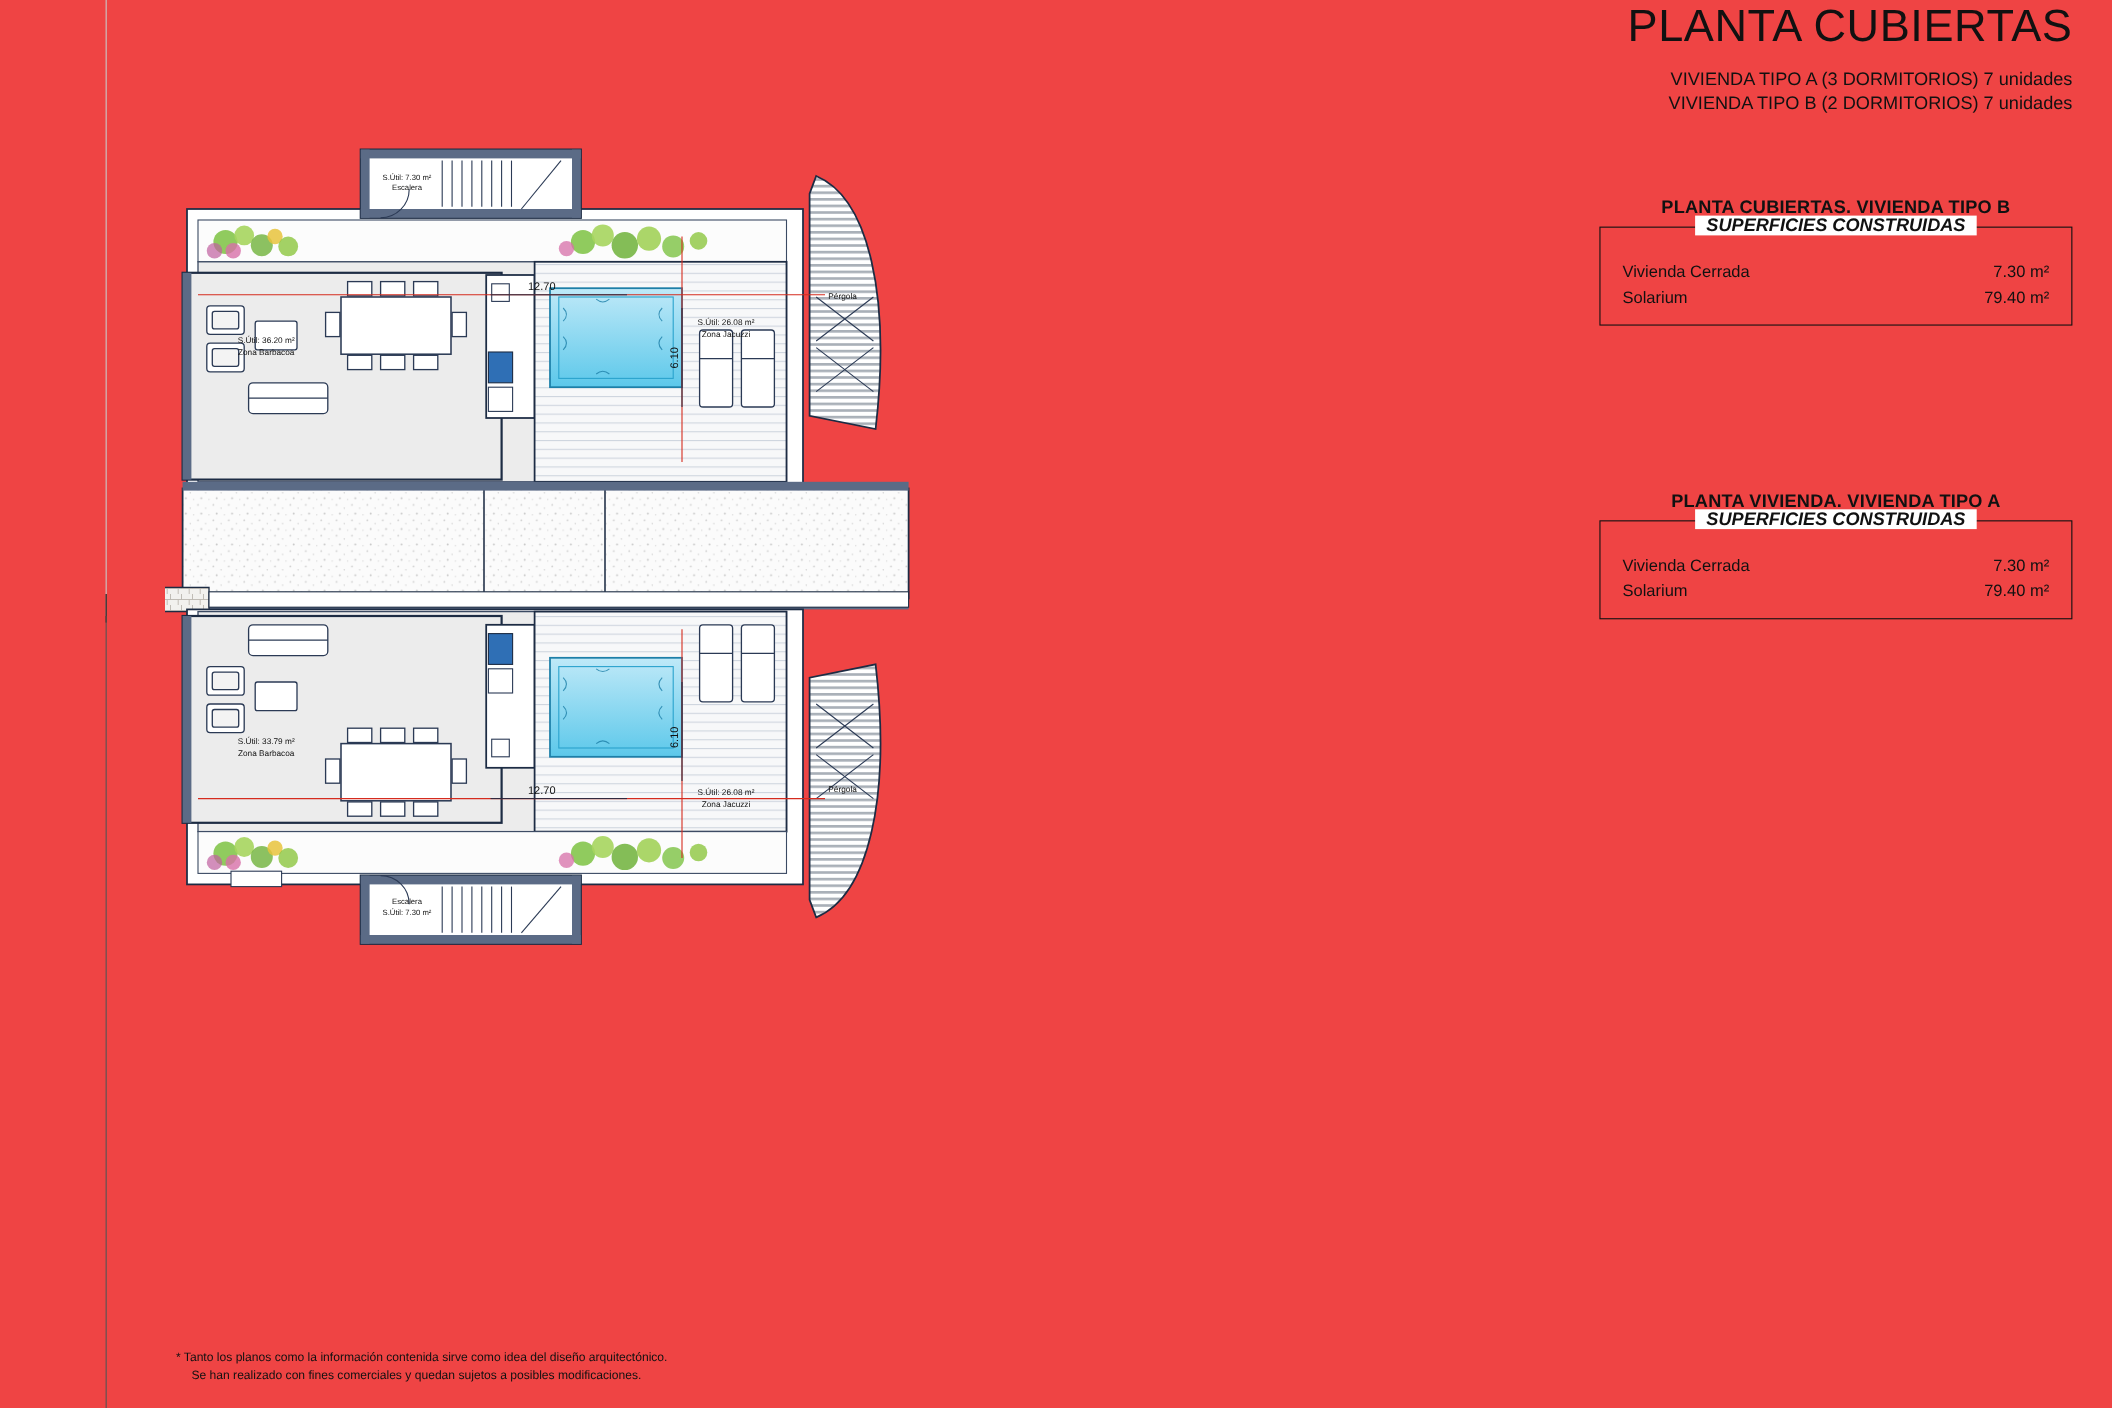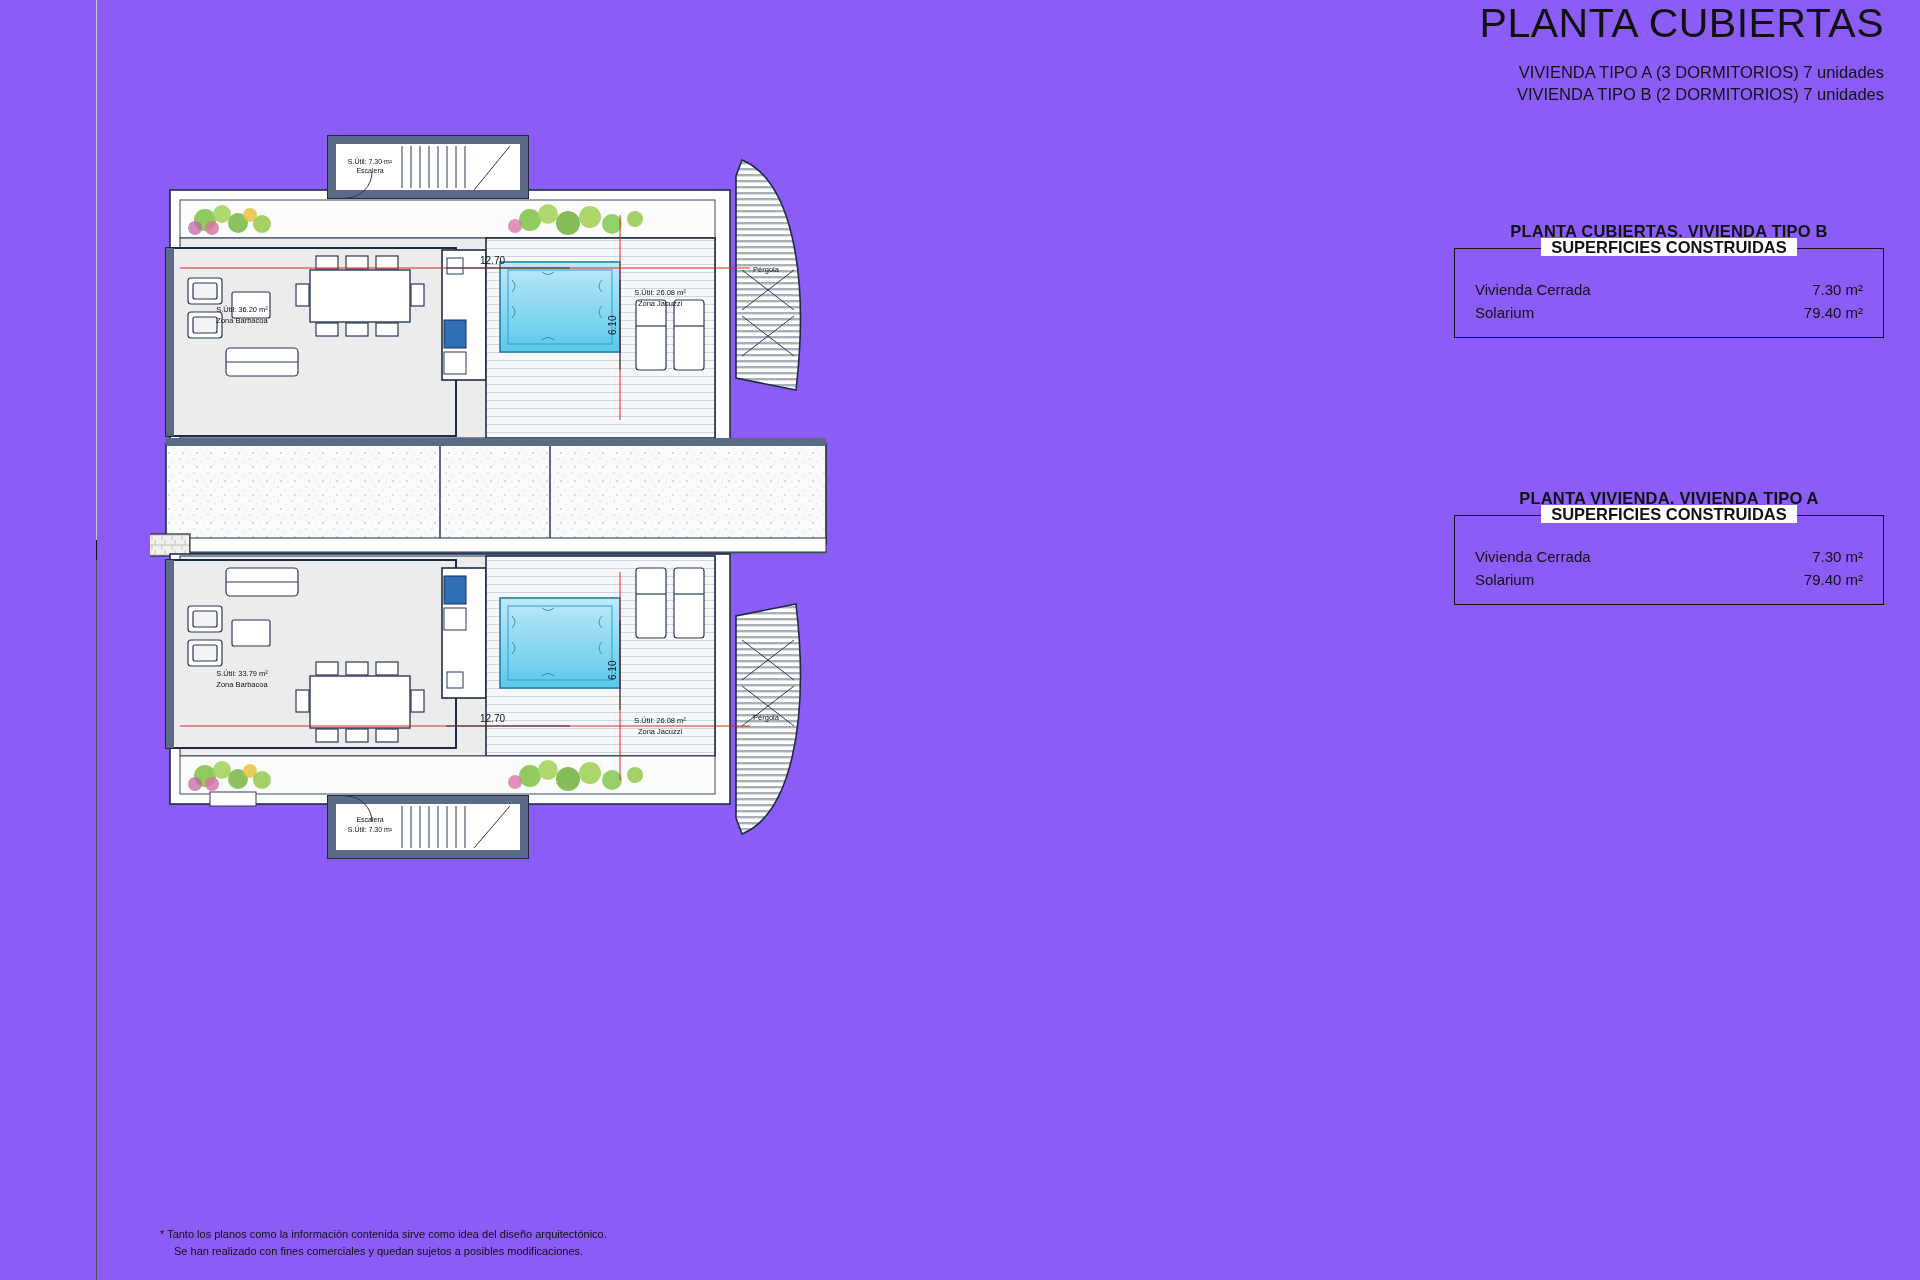--- a/index.html
+++ b/index.html
@@ -3,46 +3,46 @@
 <meta charset="utf-8">
 <style>
   html,body{margin:0;padding:0;}
   body{
     width:1920px;height:1280px;
     background:#ffffff;
     font-family:"Liberation Sans", sans-serif;
     overflow:hidden;
     position:relative;
   }
-  .page{position:absolute;inset:0;background:#8b5cf6;}
+  .page{position:absolute;inset:0;background:#ef4444;}
 
   
   .edge-left{position:absolute;left:96px;top:0;width:1px;height:560px;background:#c9c9c9;}
   .edge-left2{position:absolute;left:96px;top:560px;width:1px;height:720px;background:#555;}
   .edge-left3{position:absolute;left:96px;top:540px;width:1px;height:26px;background:#111;}
 
   
   .title-block{position:absolute;right:36px;top:2px;text-align:right;}
   .main-title{
     font-size:41px;letter-spacing:.5px;color:#111;line-height:1.05;
     font-family:"Liberation Sans", sans-serif;
   }
   .sub-title{font-size:16.5px;color:#111;margin-top:16px;line-height:1.35;}
 
   
-  .surf{position:absolute;width:430px;margin-top:42px;}
+  .surf{position:absolute;width:430px;}
   .surf .hdr{
     font-size:16.5px;font-weight:bold;color:#111;text-align:center;
     letter-spacing:.2px;margin-bottom:7px;
   }
   .surf .box{
     border:1px solid #111;position:relative;padding:16px 18px 14px 18px;
   }
   .surf .boxtitle{
-    position:absolute;top:-11px;left:0;right:0;text-align:center;
+    position:absolute;top:-11px;left:0;right:0;text-align:center;font-style:italic;
   }
   .surf .boxtitle span{
     background:#fff;padding:0 10px;font-size:16.5px;font-weight:bold;color:#111;
   }
   .surf .row{
     display:flex;justify-content:space-between;font-size:15px;color:#111;
     padding:4px 2px 2px 2px;
     gap:45px;
   }
   .surf .row .v{font-variant-numeric:tabular-nums;}

